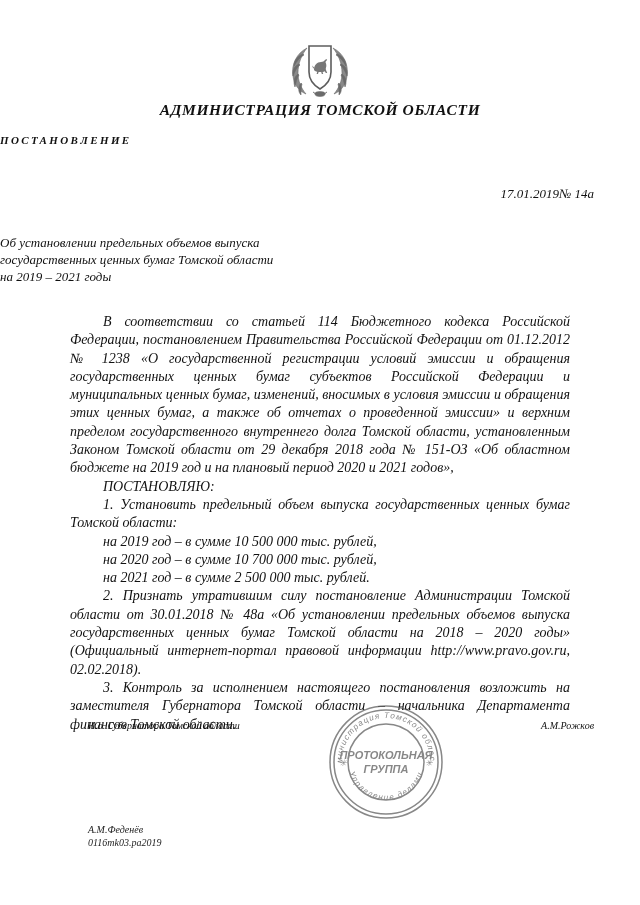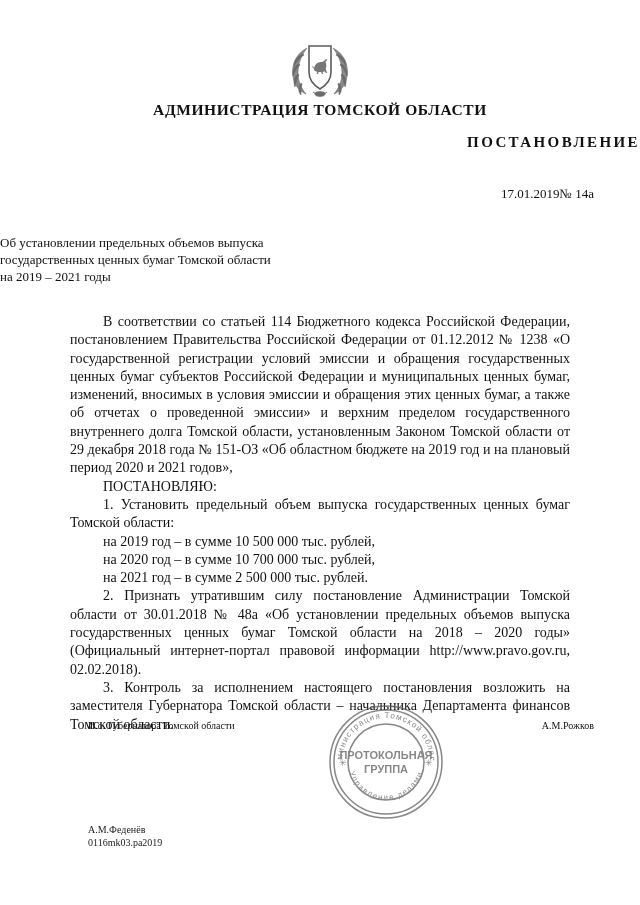--- a/index.html
+++ b/index.html
@@ -13,20 +13,21 @@
     color: #111111;
   }
   .page {
     position: relative;
     width: 640px;
     height: 905px;
     margin: 0 auto;
     background: #ffffff;
     overflow: hidden;
     box-sizing: border-box;
+    font-style: italic;
   }
 
   
   .emblem-wrap {
     position: absolute;
     left: 0;
     top: 40px;
     width: 640px;
     text-align: center;
   }
@@ -45,22 +46,22 @@
     text-align: center;
     font-size: 15.5px;
     font-weight: bold;
     letter-spacing: 0.6px;
   }
   .doc-type {
     position: absolute;
     left: 0;
     top: 134px;
     width: 640px;
-    text-align: right;
-    font-size: 15px;
+    text-align: left;
+    font-size: 11px;
     font-weight: bold;
     letter-spacing: 2.4px;
   }
 
   
   .meta-row {
     position: absolute;
     left: 88px;
     top: 186px;
     width: 506px;

